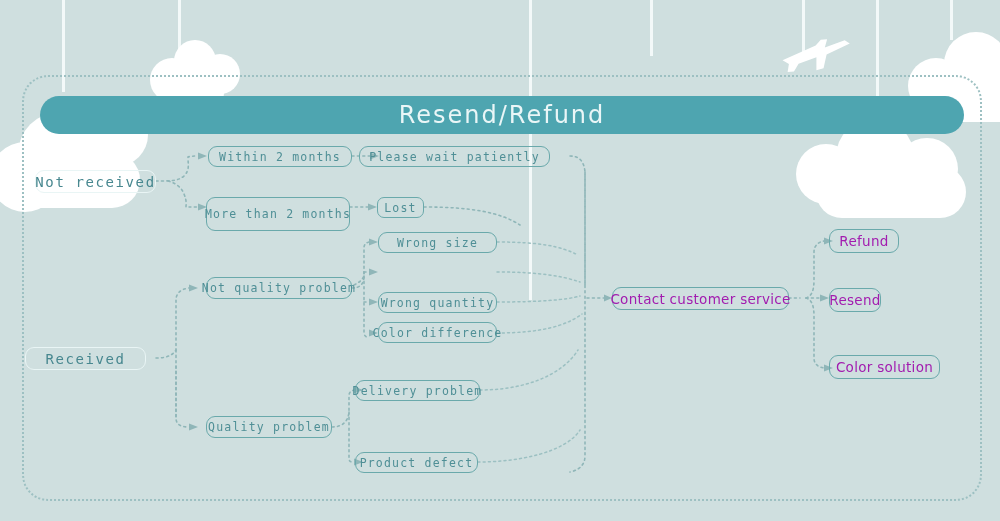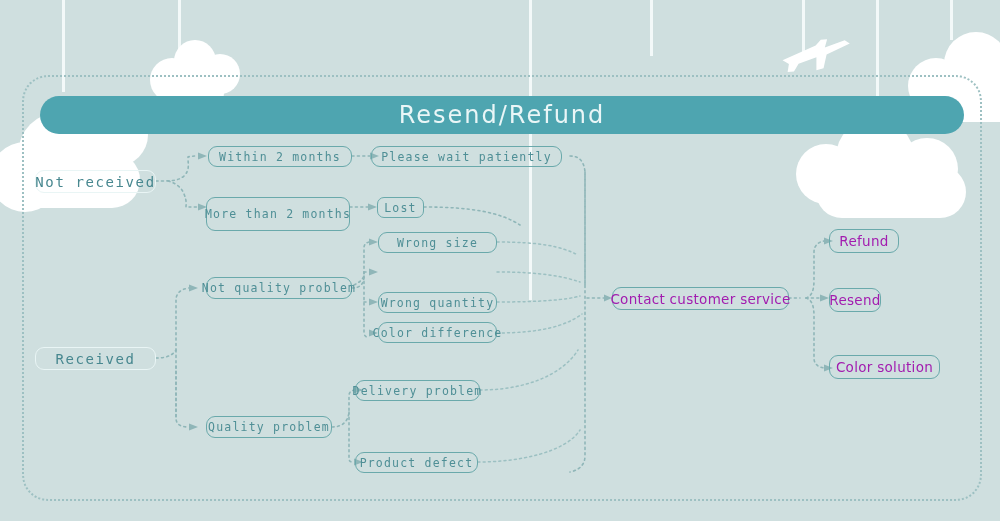--- a/index.html
+++ b/index.html
@@ -162,33 +162,33 @@
     <path class="dl" d="M806,298 C812,296 814,290 814,280 L814,252 C814,246 818,242 824,241"></path>
     <polygon class="arw" points="824,237.5 833,241 824,244.5"></polygon>
     <path class="dl" d="M806,298 C812,300 814,306 814,316 L814,358 C814,364 818,367 824,368"></path>
     <polygon class="arw" points="824,364.5 833,368 824,371.5"></polygon>
   </svg>
 
   <div class="node root mono" style="left:35px;top:170px;width:121px;height:23px;">
     <span>Not received</span>
   </div>
 
-  <div class="node root mono" style="left:35px;top:347px;width:121px;height:23px;">
+  <div class="node root mono" style="left:25px;top:347px;width:121px;height:23px;">
     <span>Received</span>
   </div>
 
   <div class="node mono" style="left:208px;top:146px;width:144px;height:21px;">
     <span>Within 2 months</span>
   </div>
 
   <div class="node mono" style="left:206px;top:197px;width:144px;height:34px;">
     <span>More than 2 months</span>
   </div>
 
-  <div class="node mono" style="left:371px;top:146px;width:191px;height:21px;">
+  <div class="node mono" style="left:359px;top:146px;width:191px;height:21px;">
     <span>Please wait patiently</span>
   </div>
 
   <div class="node mono" style="left:377px;top:197px;width:47px;height:21px;border-radius:7px;">
     <span>Lost</span>
   </div>
 
   <div class="node mono" style="left:206px;top:277px;width:146px;height:22px;justify-content:center;">
     <span>Not quality problem</span>
   </div>

